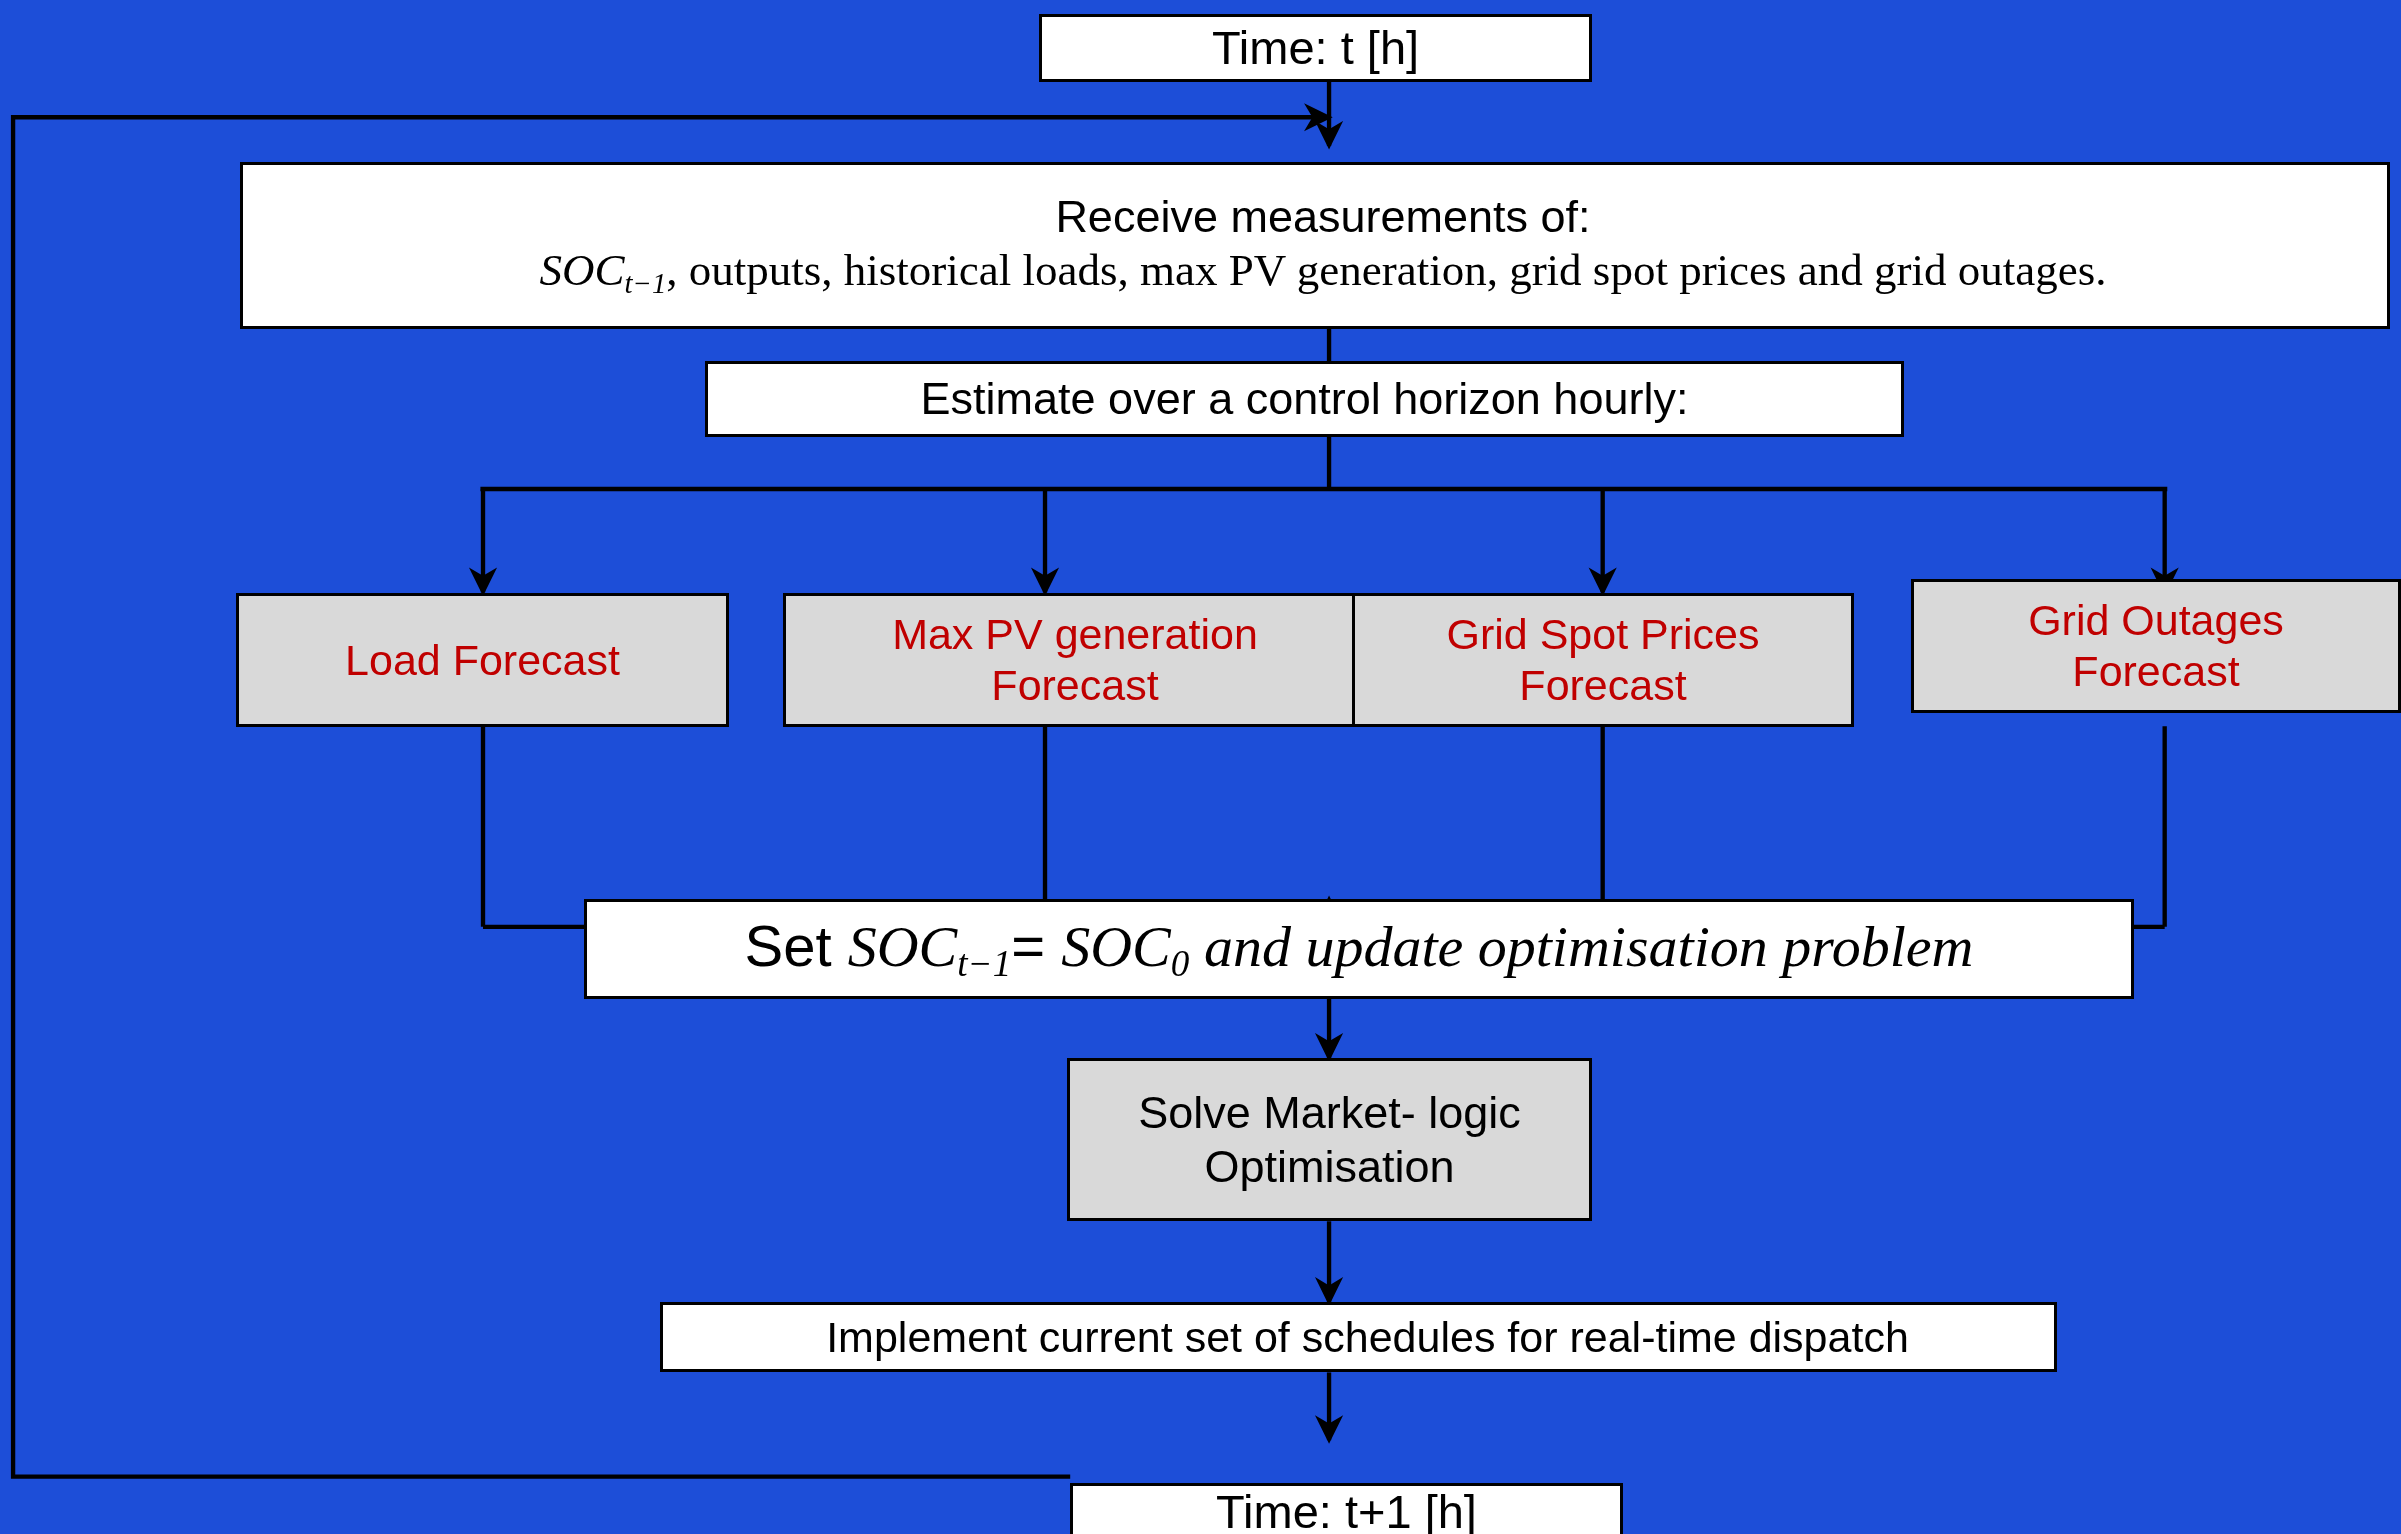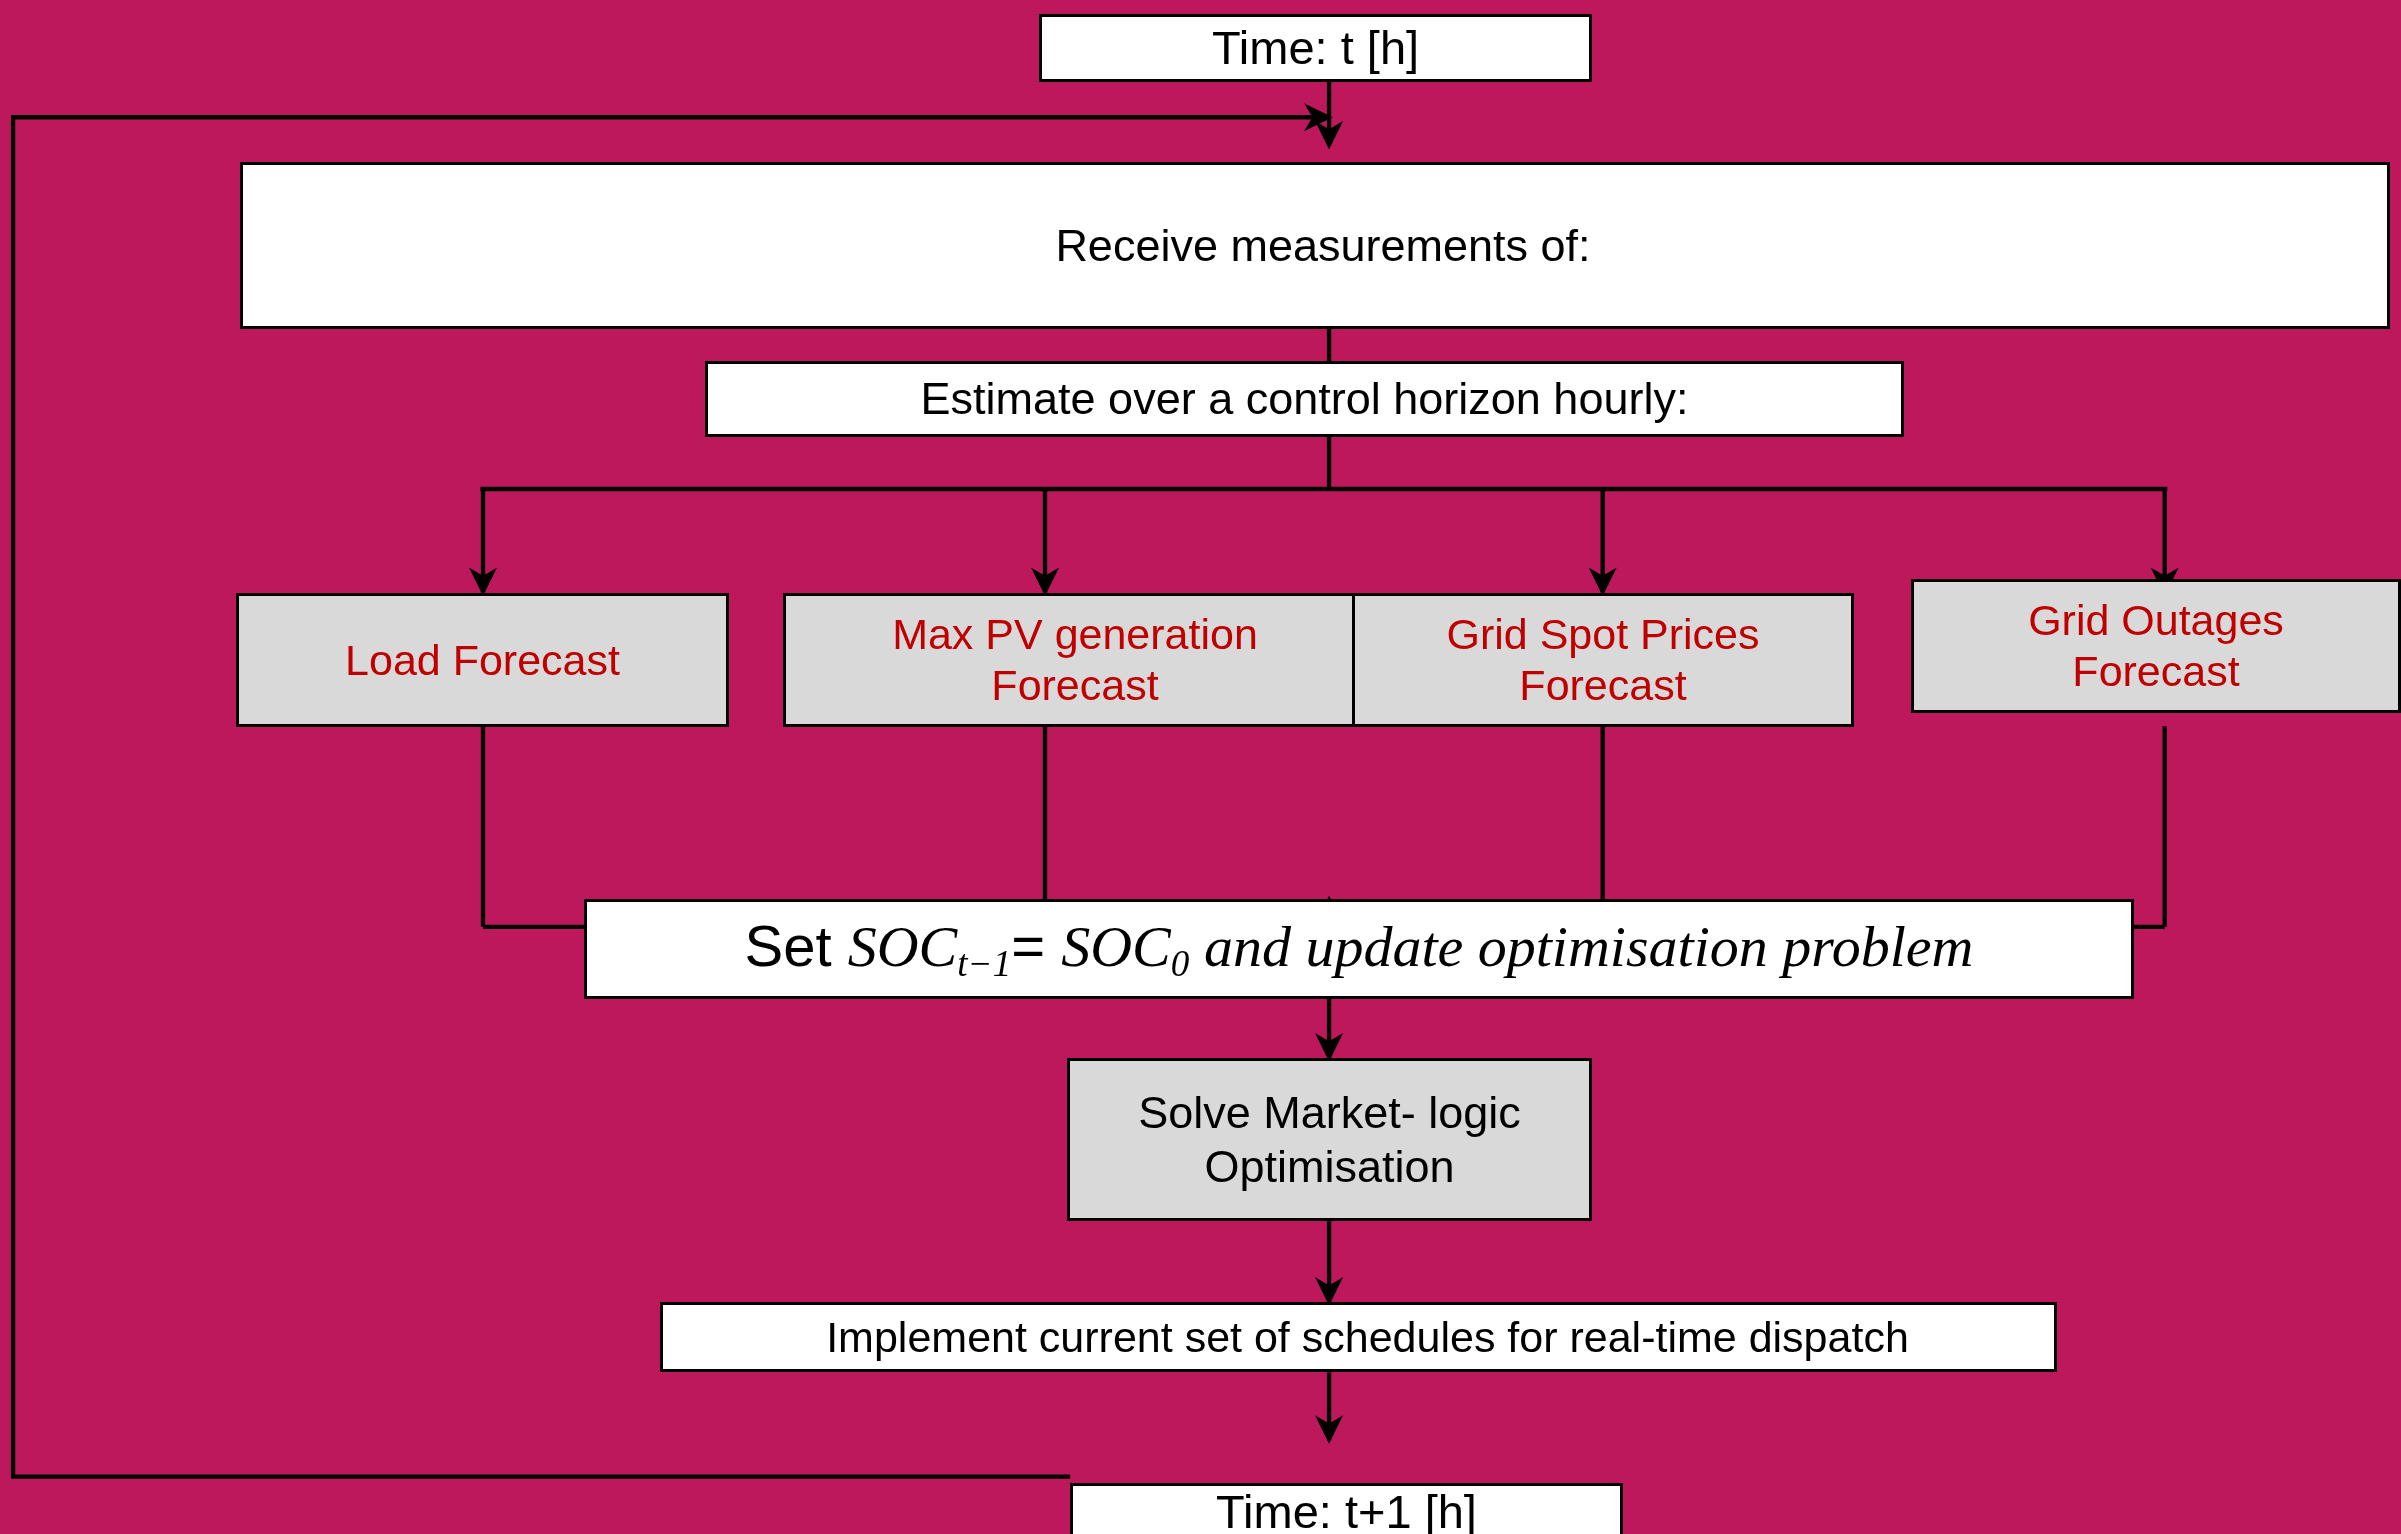--- a/index.html
+++ b/index.html
@@ -4,21 +4,21 @@
 <style>
   html, body {
     margin: 0;
     padding: 0;
     background: #ffffff;
   }
   #stage {
     position: relative;
     width: 2401px;
     height: 1534px;
-    background: #be185d;
+    background: #1d4ed8;
     font-family: "Liberation Sans", sans-serif;
     overflow: hidden;
   }
   #wires {
     position: absolute;
     left: 0;
     top: 0;
     width: 2401px;
     height: 1534px;
     pointer-events: none;
@@ -112,20 +112,21 @@
     </g>
   </svg>
 
   <div class="node" style="left:1039px; top:14px; width:553px; height:68px;">
     <span class="txt sans t-time">Time: t [h]</span>
   </div>
 
   <div class="node" style="left:240px; top:162px; width:2150px; height:167px;padding-left:16px;">
     <span class="txt">
       <span class="sans t-receive line2">Receive measurements of:</span>
+      <span class="line2 t-receive" style="font-family:'Liberation Serif',serif;"><span class="mvar">SOC</span><span class="msub">t−1</span><span>, outputs, historical loads, max PV generation, grid spot prices and grid outages.</span></span>
     </span>
   </div>
 
   <div class="node" style="left:691px; top:361px; width:1199px; height:76px;margin-left:14px;">
     <span class="txt sans t-estimate">Estimate over a control horizon hourly:</span>
   </div>
 
   <div class="node gray" style="left:236px; top:593px; width:493px; height:134px;">
     <span class="txt sans t-forecast">Load Forecast</span>
   </div>

